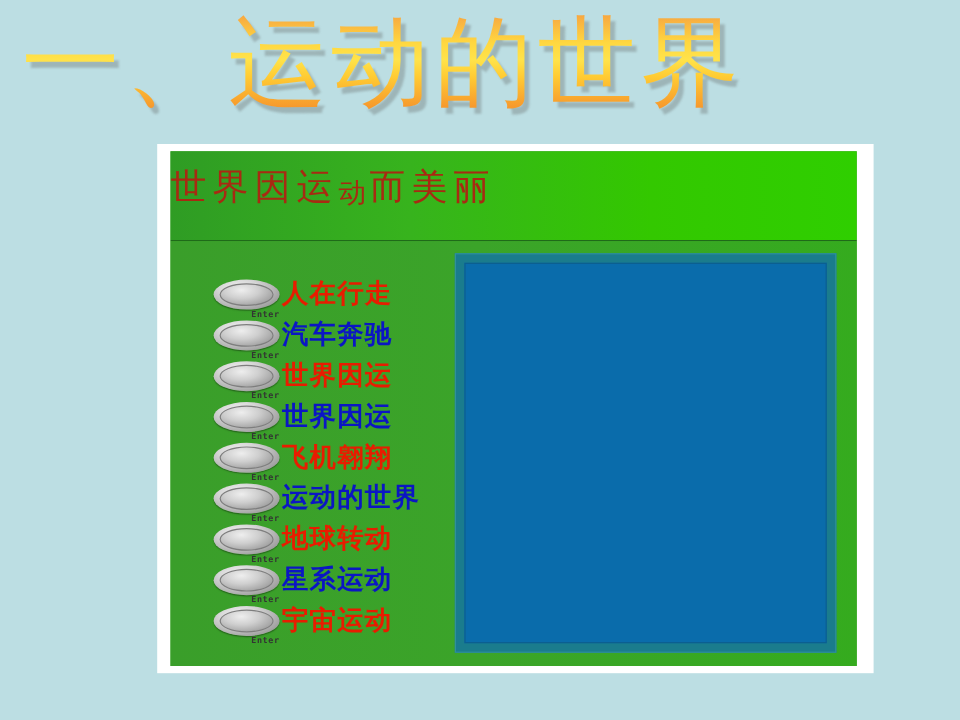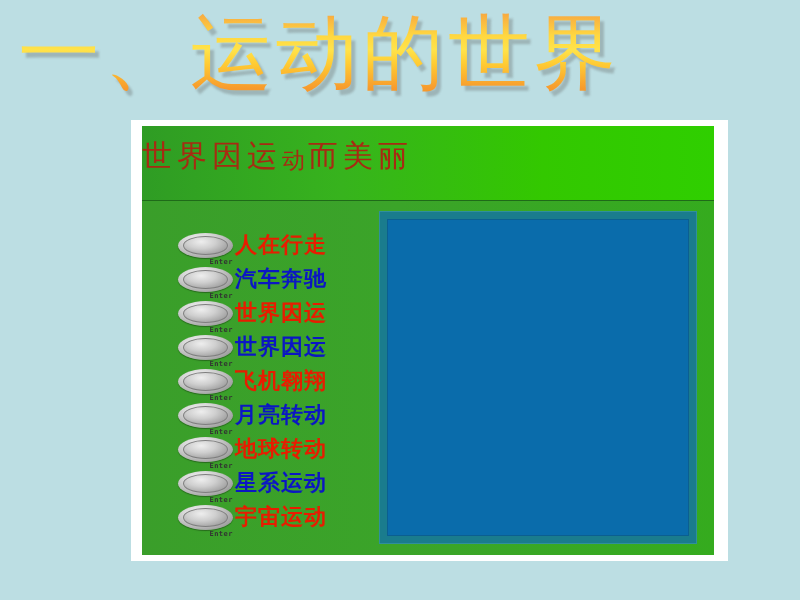--- a/index.html
+++ b/index.html
@@ -147,21 +147,21 @@
           <div class="enter-btn">
               <span class="enter-label">Enter</span>
             </div>
           <span class="menu-label" style="color:#e81c00">飞机翱翔</span>
         </div>
 
         <div class="menu-row">
           <div class="enter-btn">
               <span class="enter-label">Enter</span>
             </div>
-          <span class="menu-label" style="color:#0b16c4">月亮转动</span>
+          <span class="menu-label" style="color:#0b16c4">运动的世界</span>
         </div>
 
         <div class="menu-row">
           <div class="enter-btn">
               <span class="enter-label">Enter</span>
             </div>
           <span class="menu-label" style="color:#e81c00">地球转动</span>
         </div>
 
         <div class="menu-row">

